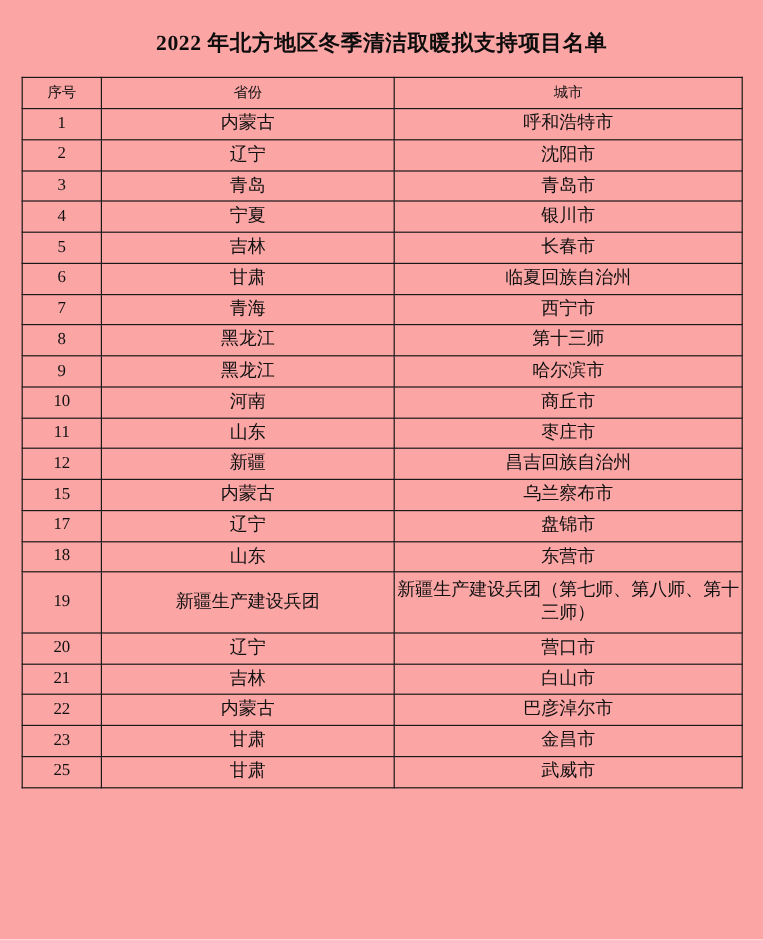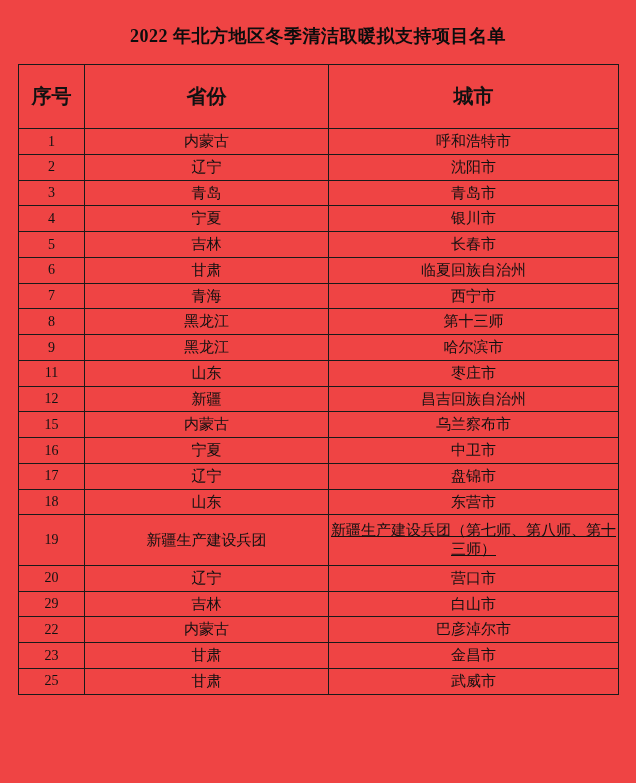--- a/index.html
+++ b/index.html
@@ -13,21 +13,21 @@
     font-family: "Liberation Serif", "DejaVu Serif", serif;
     color: #111111;
     overflow: hidden;
   }
   .page {
     width: 636px;
     height: 783px;
     position: relative;
     box-sizing: border-box;
     padding: 0;
-    background: #ef4444;
+    background: #fca5a5;
   }
   .title {
     text-align: center;
     font-size: 18px;
     font-weight: bold;
     letter-spacing: 0.5px;
     padding-top: 24px;
     padding-bottom: 16px;
     font-family: "Liberation Serif", "DejaVu Serif", serif;
     color: #0d0d0d;
@@ -44,40 +44,39 @@
   table.list th, table.list td {
     border: 1px solid #1a1a1a;
     text-align: center;
     vertical-align: middle;
     font-size: 15px;
     line-height: 1.25;
     padding: 3px 2px;
     color: #111111;
   }
   table.list th {
-    font-weight: bold;
-    font-size: 20px;
-    padding: 19px 2px;
+    font-weight: normal;
+    font-size: 12px;
+    padding: 5px 2px;
   }
   table.list td.num {
     font-size: 14px;
   }
   col.c-num { width: 66px; }
   col.c-prov { width: 244px; }
   col.c-city { width: 290px; }
   tr.tall td {
     padding-top: 6px;
     padding-bottom: 6px;
   }
   td.wrap {
     white-space: normal;
     line-height: 1.35;
     padding-left: 10px;
     padding-right: 10px;
-    text-decoration: underline;
   }
 </style>
 </head>
 <body>
 
 <div class="page">
 
   <div class="title">2022 年北方地区冬季清洁取暖拟支持项目名单</div>
 
   <div class="table-wrap">
@@ -134,38 +133,38 @@
           <td class="num">8</td>
           <td>黑龙江</td>
           <td>第十三师</td>
         </tr>
         <tr>
           <td class="num">9</td>
           <td>黑龙江</td>
           <td>哈尔滨市</td>
         </tr>
         <tr>
+          <td class="num">10</td>
+          <td>河南</td>
+          <td>商丘市</td>
+        </tr>
+        <tr>
           <td class="num">11</td>
           <td>山东</td>
           <td>枣庄市</td>
         </tr>
         <tr>
           <td class="num">12</td>
           <td>新疆</td>
           <td>昌吉回族自治州</td>
         </tr>
         <tr>
           <td class="num">15</td>
           <td>内蒙古</td>
           <td>乌兰察布市</td>
-        </tr>
-        <tr>
-          <td class="num">16</td>
-          <td>宁夏</td>
-          <td>中卫市</td>
         </tr>
         <tr>
           <td class="num">17</td>
           <td>辽宁</td>
           <td>盘锦市</td>
         </tr>
         <tr>
           <td class="num">18</td>
           <td>山东</td>
           <td>东营市</td>
@@ -174,21 +173,21 @@
           <td class="num">19</td>
           <td>新疆生产建设兵团</td>
           <td class="wrap">新疆生产建设兵团（第七师、第八师、第十三师）</td>
         </tr>
         <tr>
           <td class="num">20</td>
           <td>辽宁</td>
           <td>营口市</td>
         </tr>
         <tr>
-          <td class="num">29</td>
+          <td class="num">21</td>
           <td>吉林</td>
           <td>白山市</td>
         </tr>
         <tr>
           <td class="num">22</td>
           <td>内蒙古</td>
           <td>巴彦淖尔市</td>
         </tr>
         <tr>
           <td class="num">23</td>

